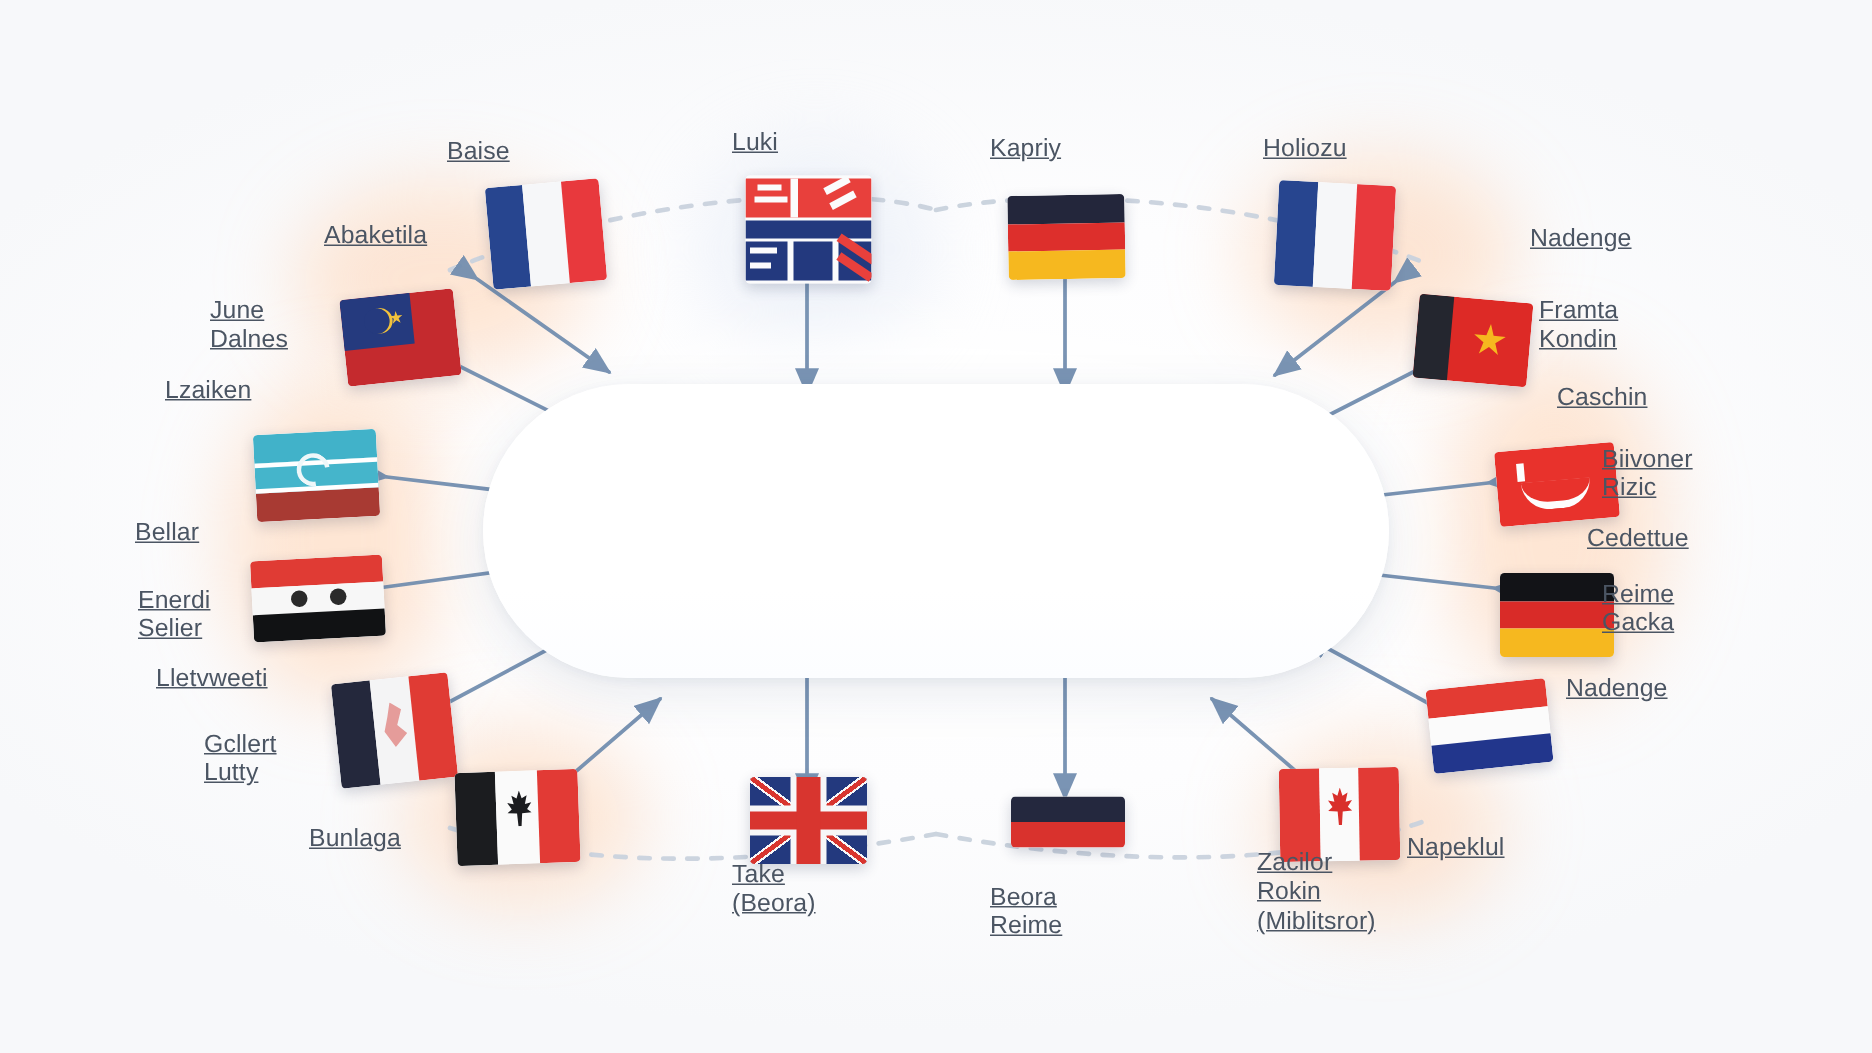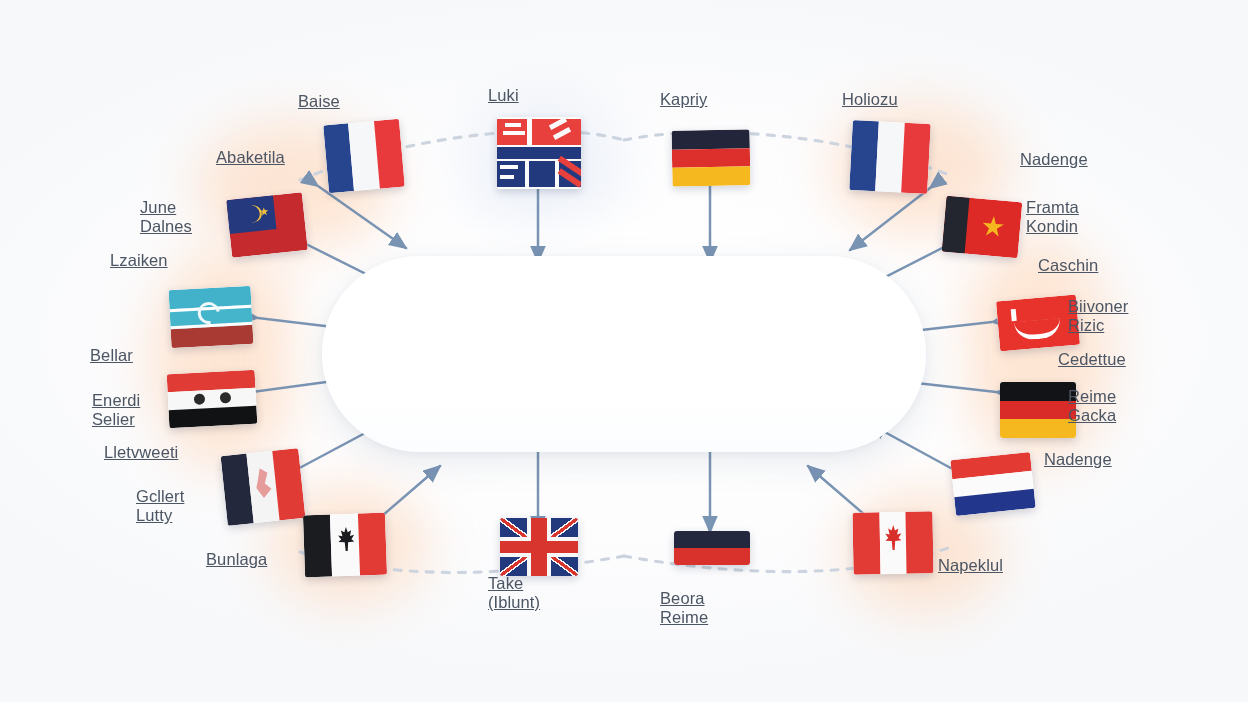--- a/index.html
+++ b/index.html
@@ -281,20 +281,23 @@
 Kondin</div>
   <div class="lbl c" style="left:1038px;top:256px;width:106px;">Caschin</div>
   <div class="lbl c" style="left:1068px;top:297px;width:100px;">Biivoner
 Rizic</div>
   <div class="lbl c" style="left:1058px;top:350px;width:110px;">Cedettue</div>
   <div class="lbl c" style="left:1068px;top:387px;width:96px;">Reime
 Gacka</div>
   <div class="lbl c" style="left:1044px;top:450px;width:110px;">Nadenge</div>
 
   <div class="lbl c" style="left:488px;top:574px;width:102px;">Take
-(Iblunt)</div>
+(Beora)</div>
   <div class="lbl c" style="left:660px;top:589px;width:104px;">Beora
 Reime</div>
+  <div class="lbl c" style="left:838px;top:566px;width:114px;">Zacilor
+Rokin
+(Miblitsror)</div>
   <div class="lbl c" style="left:938px;top:556px;width:110px;">Napeklul</div>
 
   <div id="center-plate"></div>
 
 </div>
 
 </body></html>

